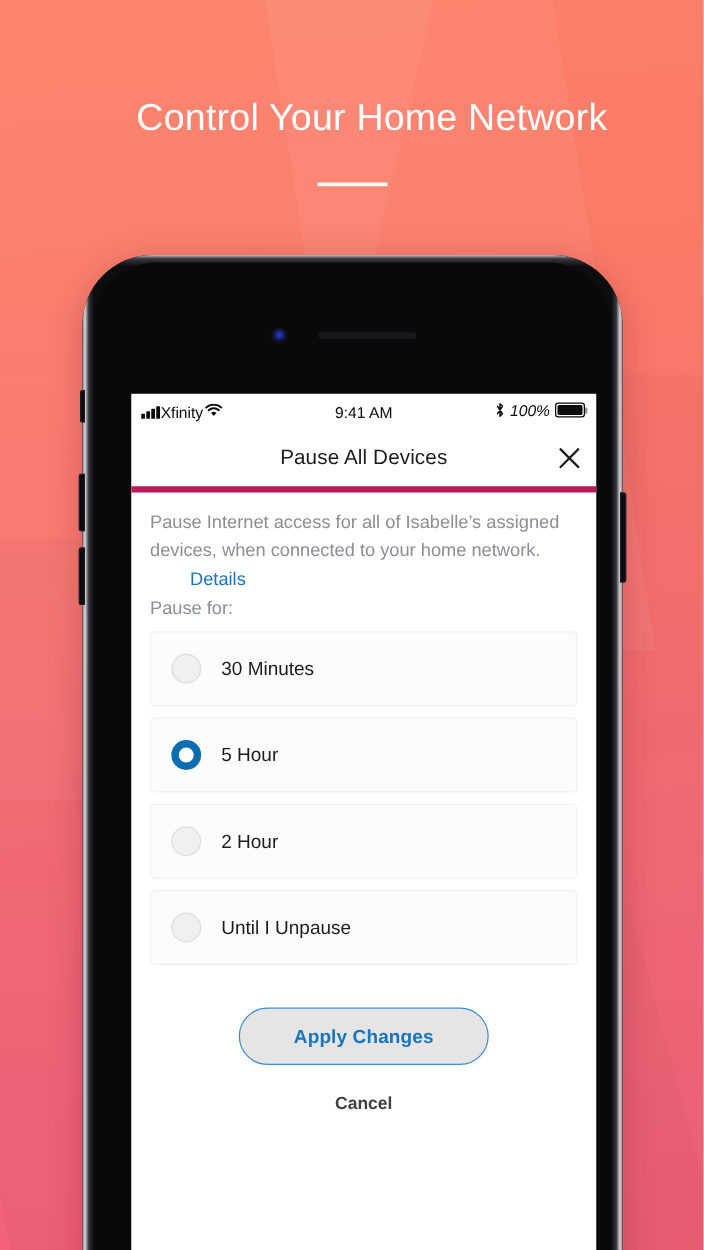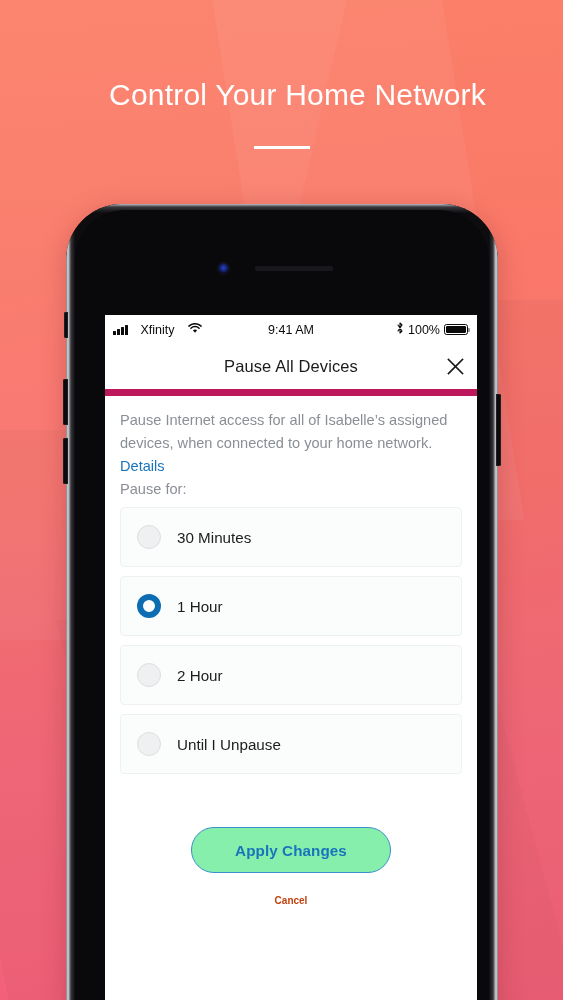--- a/index.html
+++ b/index.html
@@ -156,27 +156,27 @@
   .statusbar {
     position: relative;
     height: 29px;
     display: flex;
     align-items: center;
     padding: 0 9px 0 8px;
     color: #0b0b0b;
     font-size: 12.5px;
     font-weight: 500;
   }
-  .sb-left { display: flex; align-items: center; gap: 13px; text-align: center; }
+  .sb-left { display: flex; align-items: center; gap: 1px; text-align: center; }
   .sb-center {
     position: absolute; left: 0; width: 372px;
     text-align: center; font-size: 12.5px; font-weight: 400;
     pointer-events: none;
   }
-  .sb-right { margin-left: auto; display: flex; align-items: center; gap: 4px; }
+  .sb-right { margin-left: auto; display: flex; align-items: flex-start; gap: 4px; font-style: italic; }
   .bars { display: flex; align-items: flex-end; gap: 1.5px; height: 10px; }
   .bars i { display: block; width: 2.5px; background: #0b0b0b; border-radius: 0.5px; }
   .bars i:nth-child(1) { height: 4px; }
   .bars i:nth-child(2) { height: 6px; }
   .bars i:nth-child(3) { height: 8px; }
   .bars i:nth-child(4) { height: 10px; }
   .carrier { font-size: 12.5px; }
   .battery {
     position: relative; width: 24px; height: 11.5px;
     border: 1.2px solid #0b0b0b; border-radius: 2.6px;
@@ -192,21 +192,21 @@
     background: #0b0b0b; border-radius: 1.2px;
   }
 
   
   .nav {
     position: relative;
     height: 45px;
     display: flex;
     align-items: center;
     justify-content: center;
-    border-bottom: 7px solid #be185d;
+    border-bottom: 5px solid #be185d;
   }
   .nav-title {
     font-size: 16.5px;
     color: #1b1b1b;
     font-weight: 400;
     letter-spacing: 0.1px;
   }
   .nav-close {
     position: absolute;
     right: 9px;
@@ -222,20 +222,21 @@
   .desc {
     color: #8a8f96;
     font-size: 14.6px;
     line-height: 23px;
     margin: 0;
   }
   .desc-link {
     color: #1a74bb;
     text-decoration: none;
     cursor: pointer;
+    margin-left: 32px;
   }
   .pause-for {
     color: #8a8f96;
     font-size: 14.6px;
     margin: 3px 0 10px 0;
   }
 
   
   .options { display: flex; flex-direction: column; gap: 9px; }
   .option {
@@ -274,36 +275,35 @@
     margin-top: 34px;
     display: flex;
     flex-direction: column;
     align-items: center;
   }
   .apply-btn {
     width: 200px;
     height: 46px;
     border-radius: 23px;
     border: 1.3px solid #3b8fcc;
-    background: #86efac;
+    background: #e5e5e5;
     color: #1a74bb;
     font-size: 15.2px;
     font-weight: 700;
     font-family: "Liberation Sans", sans-serif;
     cursor: pointer;
     display: flex;
     align-items: center;
     justify-content: center;
     letter-spacing: 0.1px;
-    margin-top: 19px;
   }
   .cancel-btn {
     margin-top: 21px;
-    color: #c2410c;
-    font-size: 10px;
+    color: #404040;
+    font-size: 14px;
     font-weight: 700;
     background: none;
     border: none;
     cursor: pointer;
     font-family: "Liberation Sans", sans-serif;
   }
 </style>
 </head>
 <body>
 
@@ -380,21 +380,21 @@
 
           <div class="pause-for">Pause for:</div>
 
           <div class="options">
             <div class="option">
               <span class="radio"></span>
               <span class="option-label">30 Minutes</span>
             </div>
             <div class="option">
               <span class="radio selected"></span>
-              <span class="option-label">1 Hour</span>
+              <span class="option-label">5 Hour</span>
             </div>
             <div class="option">
               <span class="radio"></span>
               <span class="option-label">2 Hour</span>
             </div>
             <div class="option">
               <span class="radio"></span>
               <span class="option-label">Until I Unpause</span>
             </div>
           </div>

